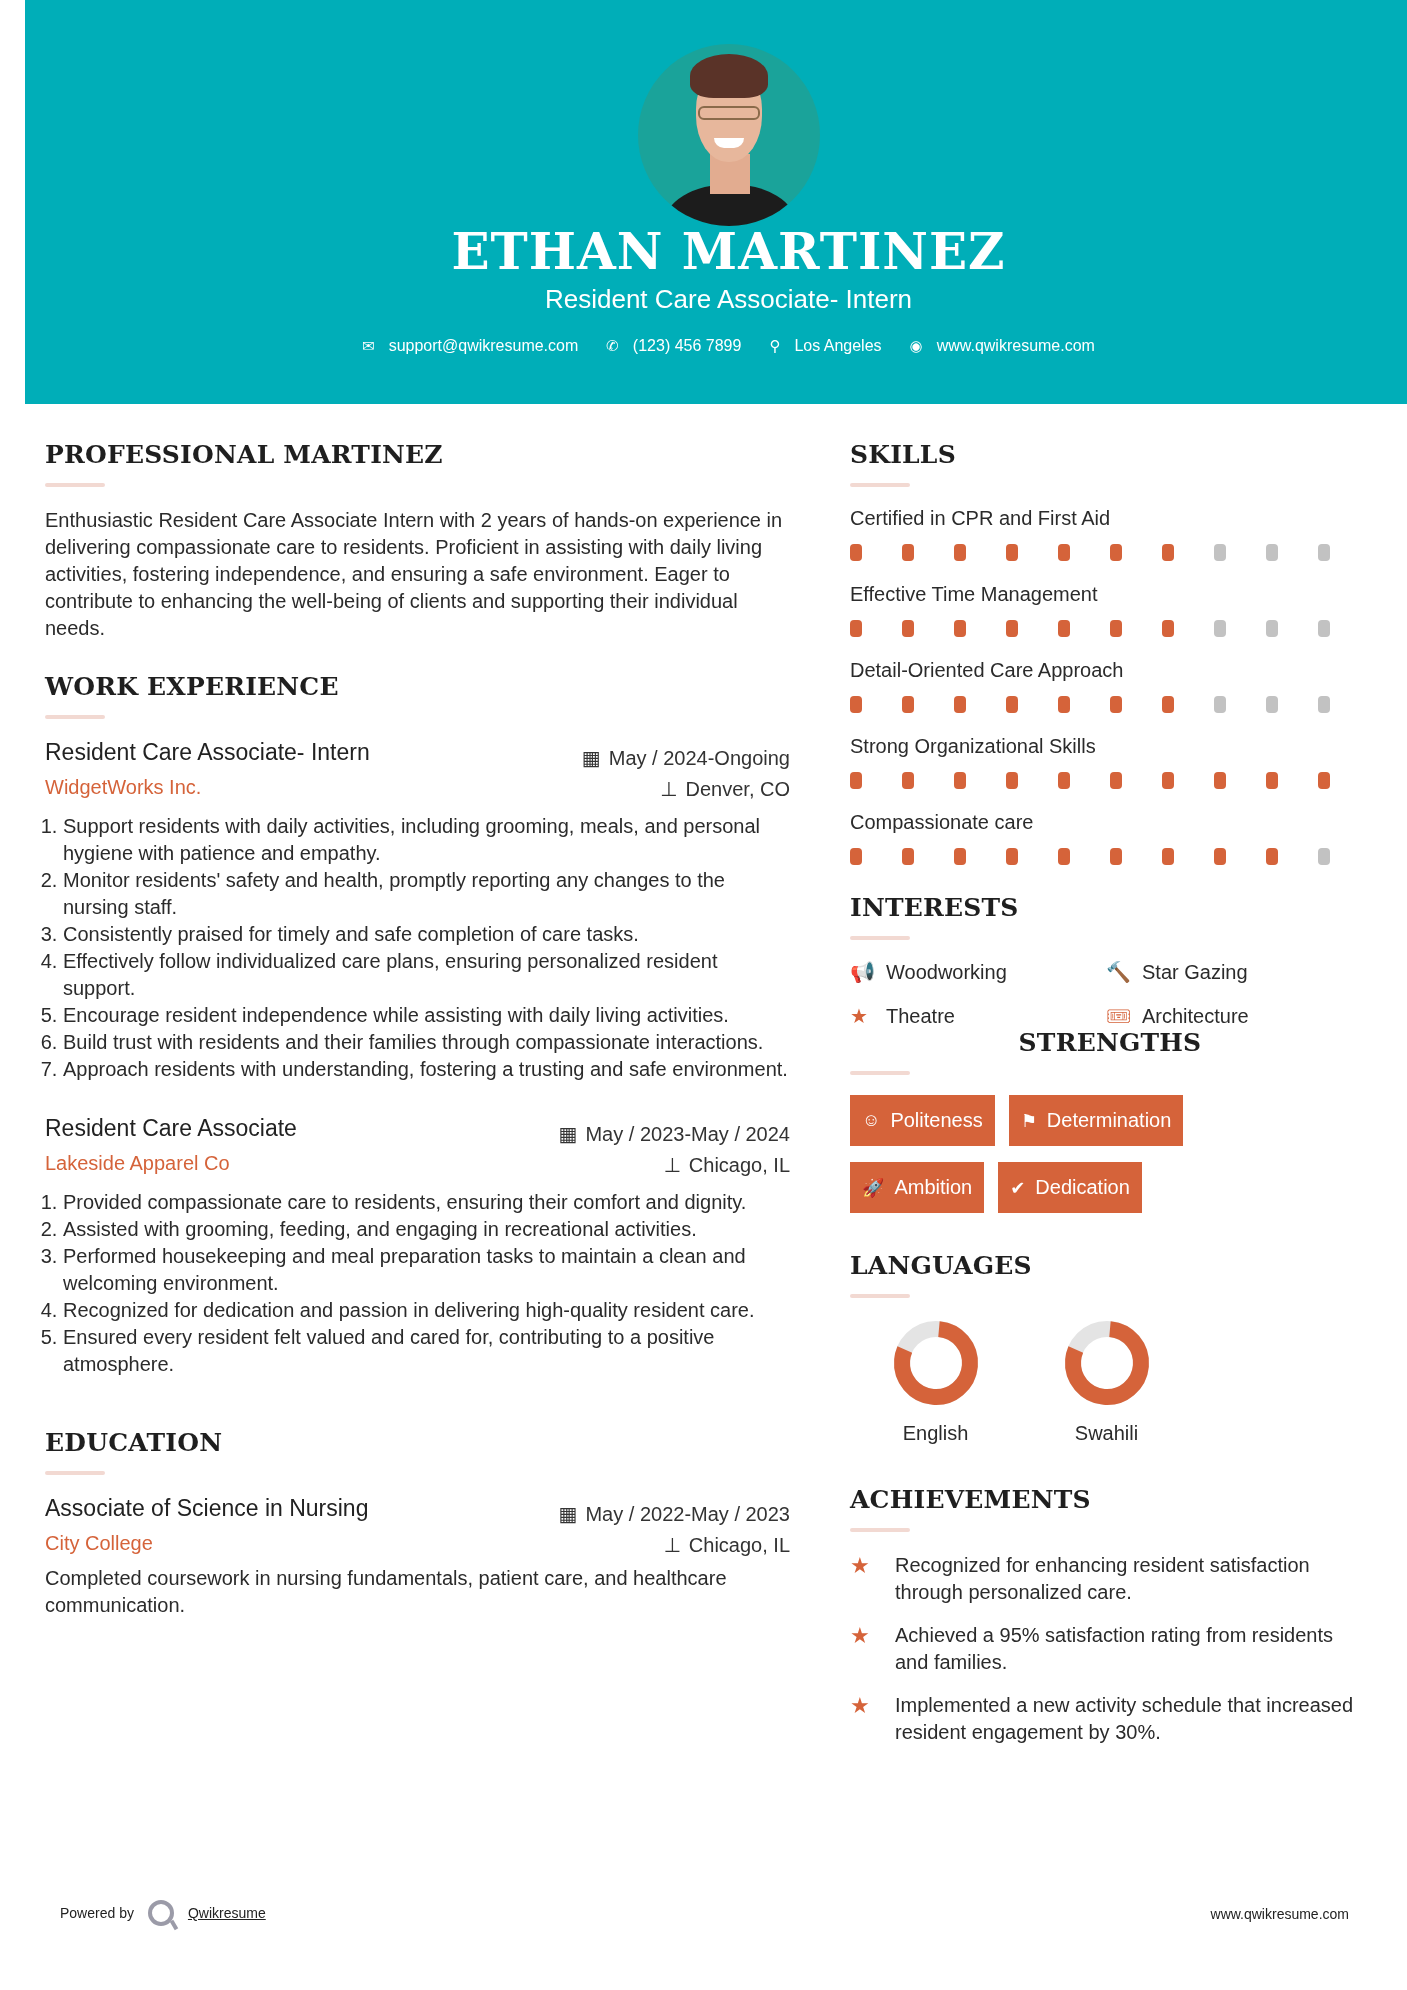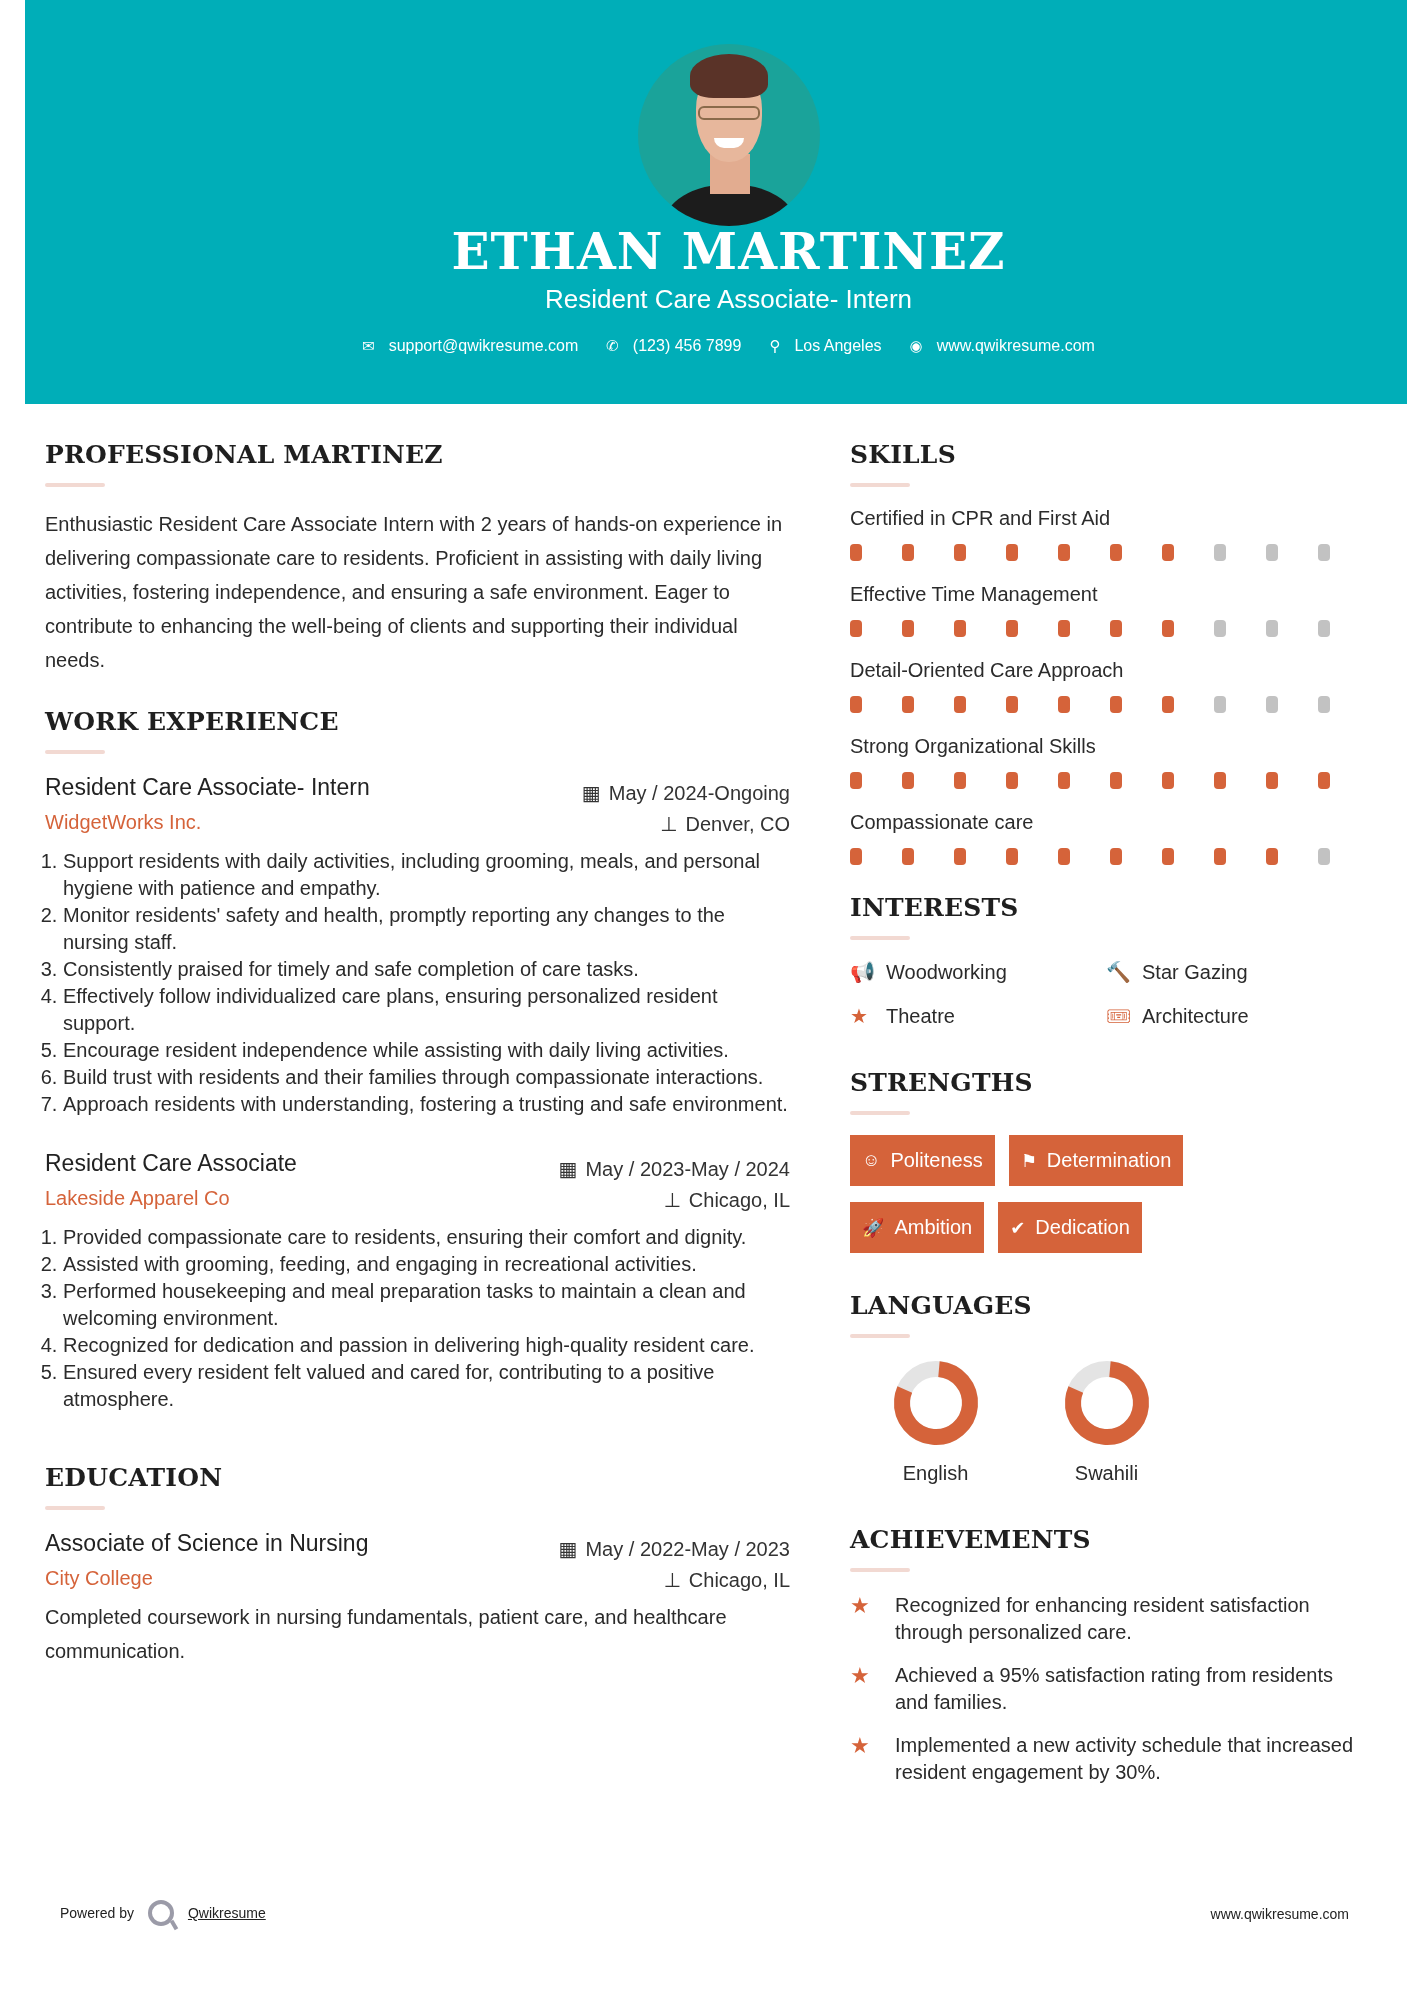--- a/index.html
+++ b/index.html
@@ -14,21 +14,21 @@
   .avatar .shirt { position: absolute; left: 26px; top: 140px; width: 132px; height: 80px; border-radius: 50% 50% 0 0; background: #1c1c1c; }
   .name { position: absolute; left: 0; top: 222px; width: 1407px; text-align: center; font-family: "DejaVu Serif", serif; font-weight: bold; font-size: 50px; color: #ffffff; letter-spacing: 1px; }
   .role { position: absolute; left: 0; top: 284px; width: 1407px; text-align: center; font-size: 26px; color: #ffffff; }
   .contacts { position: absolute; left: 0; top: 337px; width: 1407px; display: flex; justify-content: center; align-items: center; gap: 0; font-size: 16px; color: #ffffff; }
   .contacts .ci { display: flex; align-items: center; margin: 0 14px; }
   .contacts .ic { margin-right: 14px; font-size: 15px; }
   .col-left { position: absolute; left: 45px; top: 440px; width: 745px; }
   .col-right { position: absolute; left: 850px; top: 440px; width: 520px; }
   .sec-title { font-family: "DejaVu Serif", serif; font-weight: bold; font-size: 25px; color: #1f1f1f; letter-spacing: 0.2px; }
   .sec-line { width: 60px; height: 4px; background: #f2d9d2; margin-top: 14px; margin-bottom: 20px; border-radius: 2px; }
-  .summary { font-size: 20px; line-height: 34px; color: #2b2b2b; }
+  .summary { font-size: 20px; line-height: 27px; color: #2b2b2b; }
   .job { position: relative; }
   .job-title { font-size: 23px; color: #222; }
   .job-company { font-size: 20px; color: #d5633a; margin-top: 10px; }
   .job-meta { position: absolute; right: 0; top: 4px; text-align: right; font-size: 20px; color: #333; line-height: 31px; }
   .job-meta .mi { margin-right: 8px; }
   ol.bul { margin-top: 14px; padding-left: 18px; font-size: 20px; line-height: 27px; color: #2b2b2b; }
   ol.bul li { padding-left: 0; }
   .skill { margin-bottom: 22px; }
   .skill-label { font-size: 20px; color: #2b2b2b; }
   .dots { display: flex; margin-top: 14px; }
@@ -247,21 +247,21 @@
           <span class="iic">★</span>
           <span>Theatre</span>
         </div>
       <div class="interest">
           <span class="iic">🎟</span>
           <span>Architecture</span>
         </div>
     </div>
   </section>
 
-  <section style="margin-top:40px;">
+  <section style="text-align:center;">
     <div class="sec-title">STRENGTHS</div>
     <div class="sec-line"></div>
     <div class="strengths" style="width:420px;">
       <div class="chip">
           <span class="cic">☺</span>
           <span>Politeness</span>
         </div>
       <div class="chip">
           <span class="cic">⚑</span>
           <span>Determination</span>

